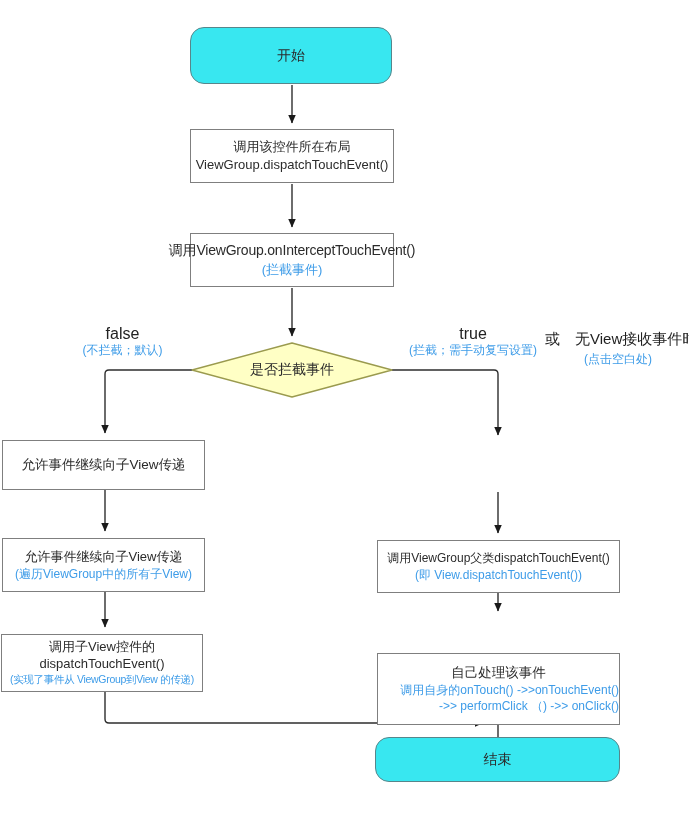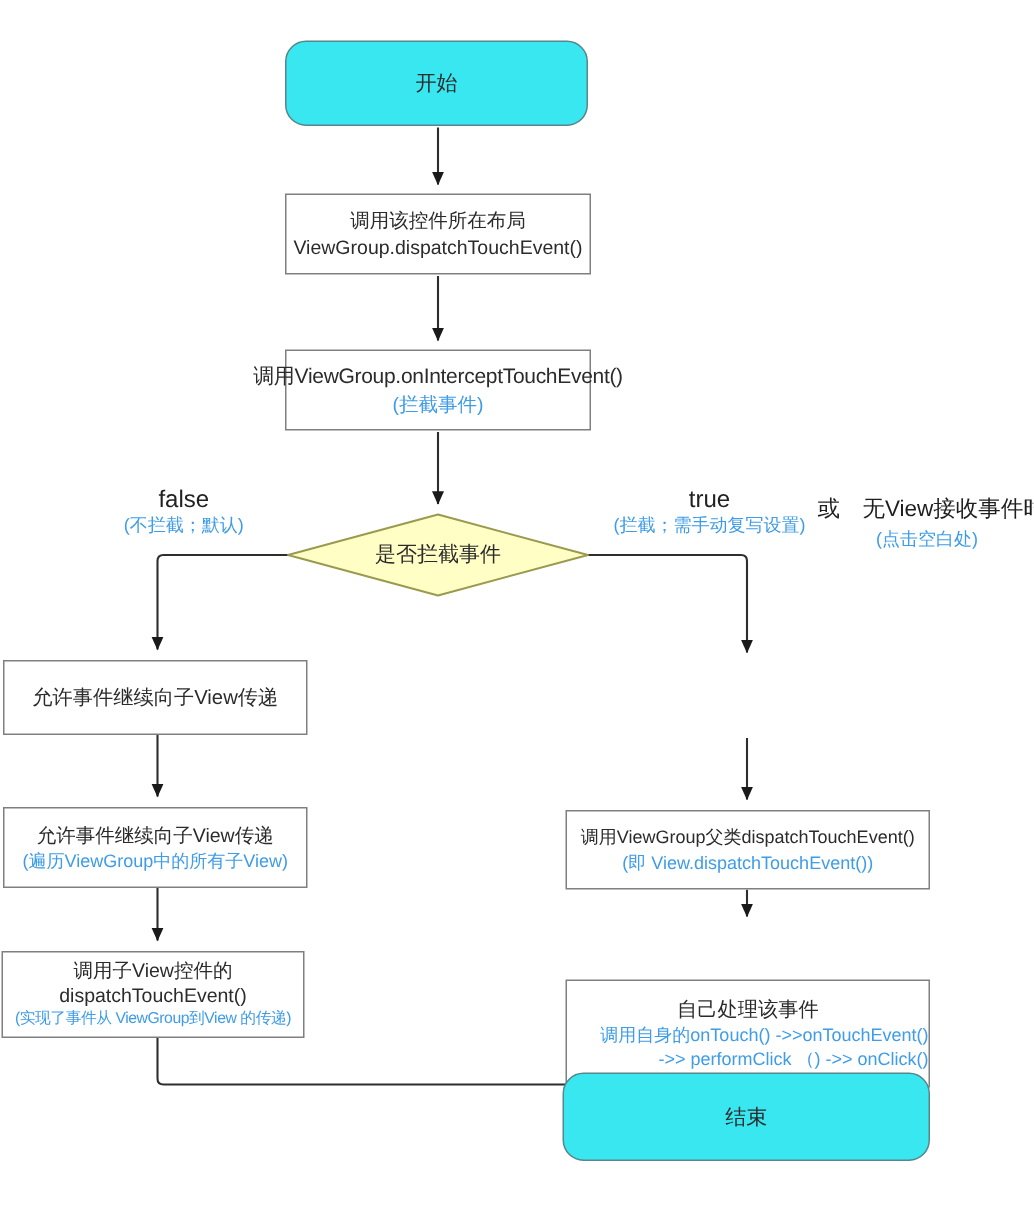--- a/index.html
+++ b/index.html
@@ -118,17 +118,17 @@
     <div class="fs12">调用ViewGroup父类dispatchTouchEvent()</div>
     <div class="note fs12">(即 View.dispatchTouchEvent())</div>
   </div>
 
   <div class="node" style="left:377px;top:618px;width:243px;height:72px;line-height:1.35;margin-top:35px;">
     <div style="font-size:13.5px;">自己处理该事件</div>
     <div class="note fs12 left-note">调用自身的onTouch() -&gt;&gt;onTouchEvent()</div>
     <div class="note fs12 left-note">-&gt;&gt; performClick （)   -&gt;&gt; onClick()</div>
   </div>
 
-  <div class="node terminal" style="left:375px;top:715px;width:245px;height:59px;">
+  <div class="node terminal" style="left:375px;top:737px;width:245px;height:45px;">
     <div>结束</div>
   </div>
 
 </div>
 
 </body></html>

